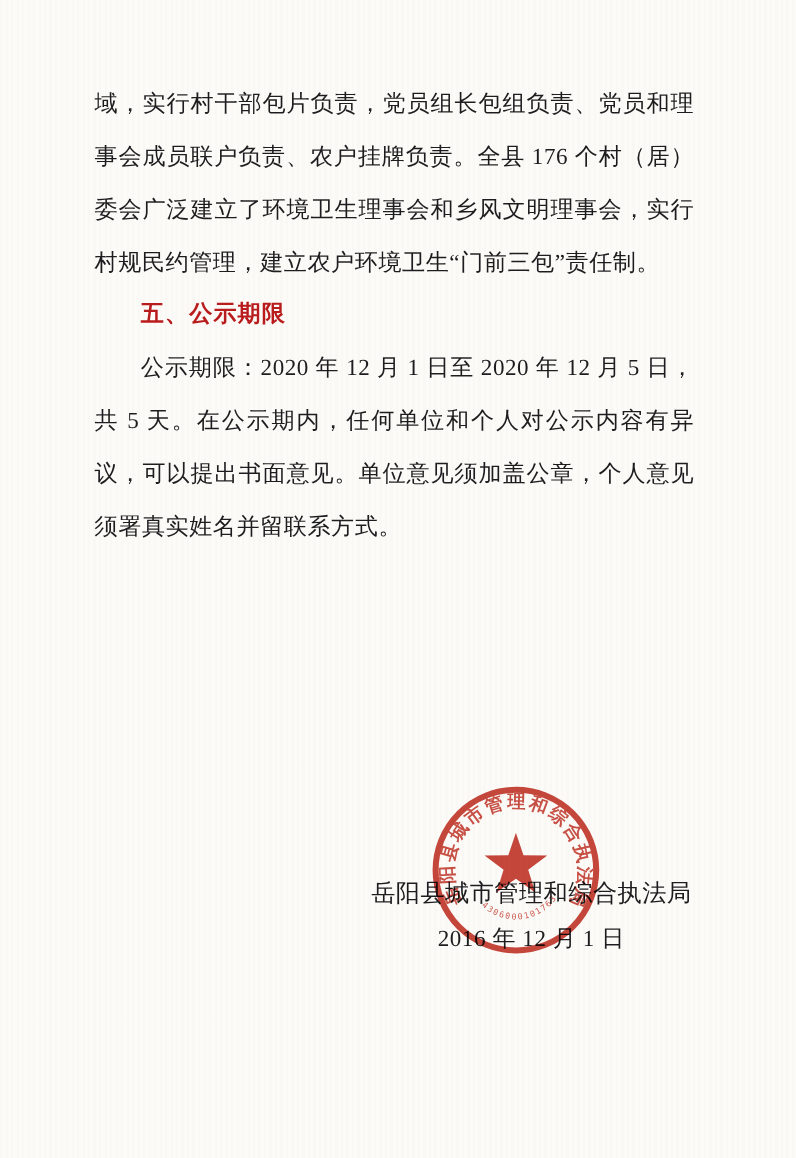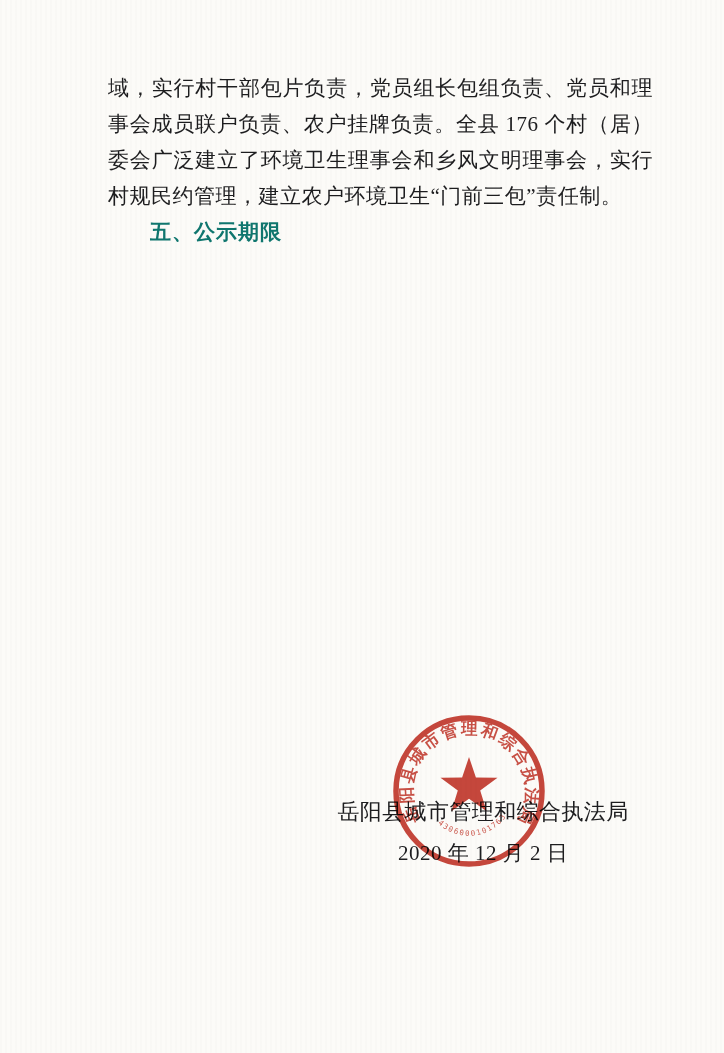--- a/index.html
+++ b/index.html
@@ -12,36 +12,36 @@
     overflow: hidden;
   }
   .paper-texture {
     position: absolute; inset: 0;
     background:
       repeating-linear-gradient(90deg, rgba(0,0,0,0.012) 0 2px, rgba(255,255,255,0) 2px 5px);
     pointer-events: none;
   }
   .doc-body {
     position: absolute;
-    left: 108px; top: 70px;
+    left: 86px; top: 70px;
     width: 545px;
     font-size: 21px;
-    line-height: 36px;
+    line-height: 48px;
     text-align: justify;
     letter-spacing: 0.5px;
   }
   .para { text-align: justify; }
   .para.indent { text-indent: 2em; }
   .section-heading {
     font-family: "Liberation Sans", "DejaVu Sans", sans-serif;
     font-weight: bold;
     font-size: 21px;
     padding-left: 2em;
     letter-spacing: 1px;
-    color: #0f766e;
+    color: #b91c1c;
   }
   .signature-block {
     position: absolute;
     left: 331px; top: 799px;
     width: 304px;
     text-align: center;
   }
   .signature-org {
     font-size: 22px;
     letter-spacing: 0.4px;
@@ -64,25 +64,26 @@
   .seal svg { display: block; }
 </style>
 </head>
 <body>
 
 <div class="paper-texture"></div>
 
 <div class="doc-body">
   <p class="para">域，实行村干部包片负责，党员组长包组负责、党员和理事会成员联户负责、农户挂牌负责。全县 176 个村（居）委会广泛建立了环境卫生理事会和乡风文明理事会，实行村规民约管理，建立农户环境卫生“门前三包”责任制。</p>
   <h2 class="section-heading">五、公示期限</h2>
+  <p class="para indent">公示期限：2020 年 12 月 1 日至 2020 年 12 月 5 日，共 5 天。在公示期内，任何单位和个人对公示内容有异议，可以提出书面意见。单位意见须加盖公章，个人意见须署真实姓名并留联系方式。</p>
 </div>
 
 <div class="signature-block">
   <div class="signature-org">岳阳县城市管理和综合执法局</div>
-  <div class="signature-date">2020 年 12 月 2 日</div>
+  <div class="signature-date">2016 年 12 月 1 日</div>
 </div>
 
 <div class="seal">
   <svg width="160" height="160" viewBox="0 0 160 160">
     <defs>
       <path id="sealArcTop" d="M 33.3 112.7 A 57 57 0 1 1 126.7 112.7" fill="none"></path>
       <path id="sealArcBottom" d="M 42 104 A 45 45 0 0 0 118 104" fill="none"></path>
     </defs>
     <circle cx="80" cy="80" r="73" fill="none" stroke-width="5.5" fill-opacity="0" stroke="#c43a2e"></circle>
     <polygon points="80,46 86.9,66.5 108.5,66.7 91.2,79.6 97.6,100.3 80,87.8 62.4,100.3 68.8,79.6 51.5,66.7 73.1,66.5" fill="#c43a2e"></polygon>

